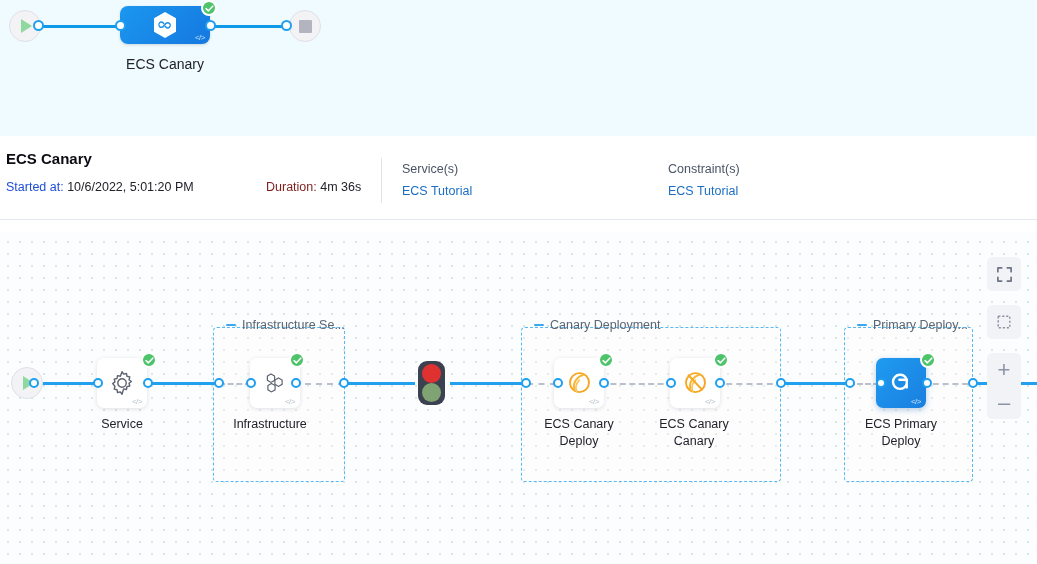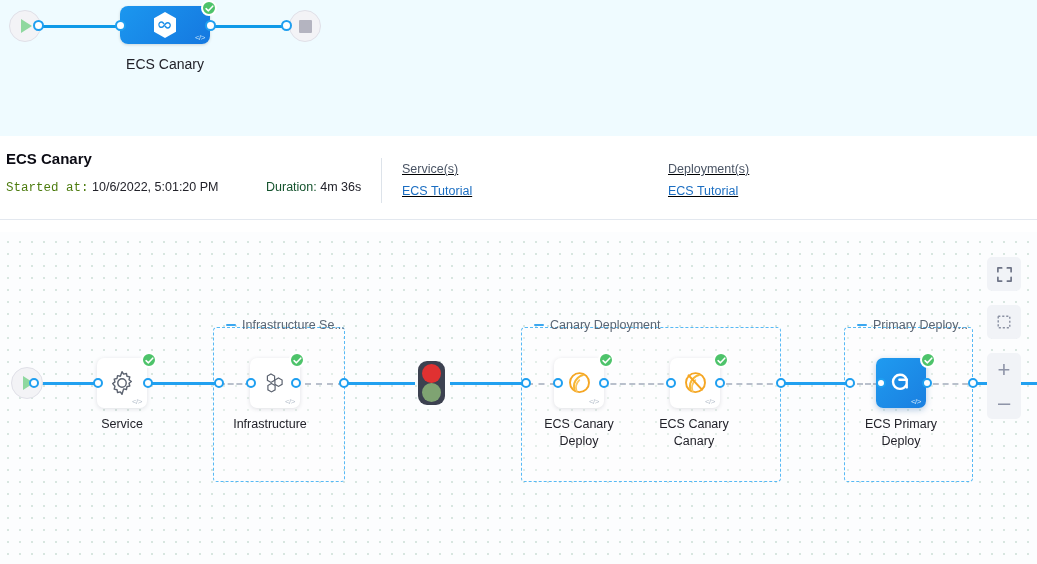--- a/index.html
+++ b/index.html
@@ -58,29 +58,29 @@
   #info-bar{
     position:absolute;left:0;top:136px;width:1037px;height:84px;
     background:#fff;border-bottom:1px solid #e3e8ef;box-sizing:border-box;
   }
   #exec-title{
     position:absolute;left:6px;top:14px;font-size:15px;font-weight:bold;color:#0b0b14;
   }
   #started-row{
     position:absolute;left:6px;top:44px;font-size:12.5px;color:#22222a;white-space:nowrap;
   }
-  #started-row .lbl{color:#4d7c0f;font-family:Liberation Mono, monospace;}
+  #started-row .lbl{color:#1d4ed8;}
   #duration-row{
     position:absolute;left:266px;top:44px;font-size:12.5px;color:#22222a;white-space:nowrap;
   }
-  #duration-row .lbl{color:#14532d;margin-top:16px;}
+  #duration-row .lbl{color:#7f1d1d;margin-top:16px;}
   #info-sep{
     position:absolute;left:381px;top:22px;width:1px;height:45px;background:#dde3ea;
   }
-  .info-col{position:absolute;top:0;text-decoration:underline;}
+  .info-col{position:absolute;top:0;}
   .info-col .ttl{font-size:12.5px;color:#4a5464;white-space:nowrap;}
   .info-col .lnk{
     font-size:12.5px;color:#1b6ec2;margin-top:8px;white-space:nowrap;cursor:pointer;
   }
 
   
   #canvas{
     position:absolute;left:0;top:232px;width:1037px;height:344px;
     background-color:#fcfdfe;
     background-image:radial-gradient(#d8e6e0 1px, transparent 1px);
@@ -199,21 +199,21 @@
   </div>
 
   <div id="info-sep"></div>
 
   <div class="info-col" style="left:402px;top:26px;">
     <div class="ttl">Service(s)</div>
     <div class="lnk">ECS Tutorial</div>
   </div>
 
   <div class="info-col" style="left:668px;top:26px;">
-    <div class="ttl">Deployment(s)</div>
+    <div class="ttl">Constraint(s)</div>
     <div class="lnk">ECS Tutorial</div>
   </div>
 </div>
 
 <div id="canvas">
 
   <div class="grp" style="left:213px;top:95px;width:132px;height:155px;">
     <div class="grp-label">
       <span class="grp-collapse"></span>
       <span>Infrastructure Se...</span>

